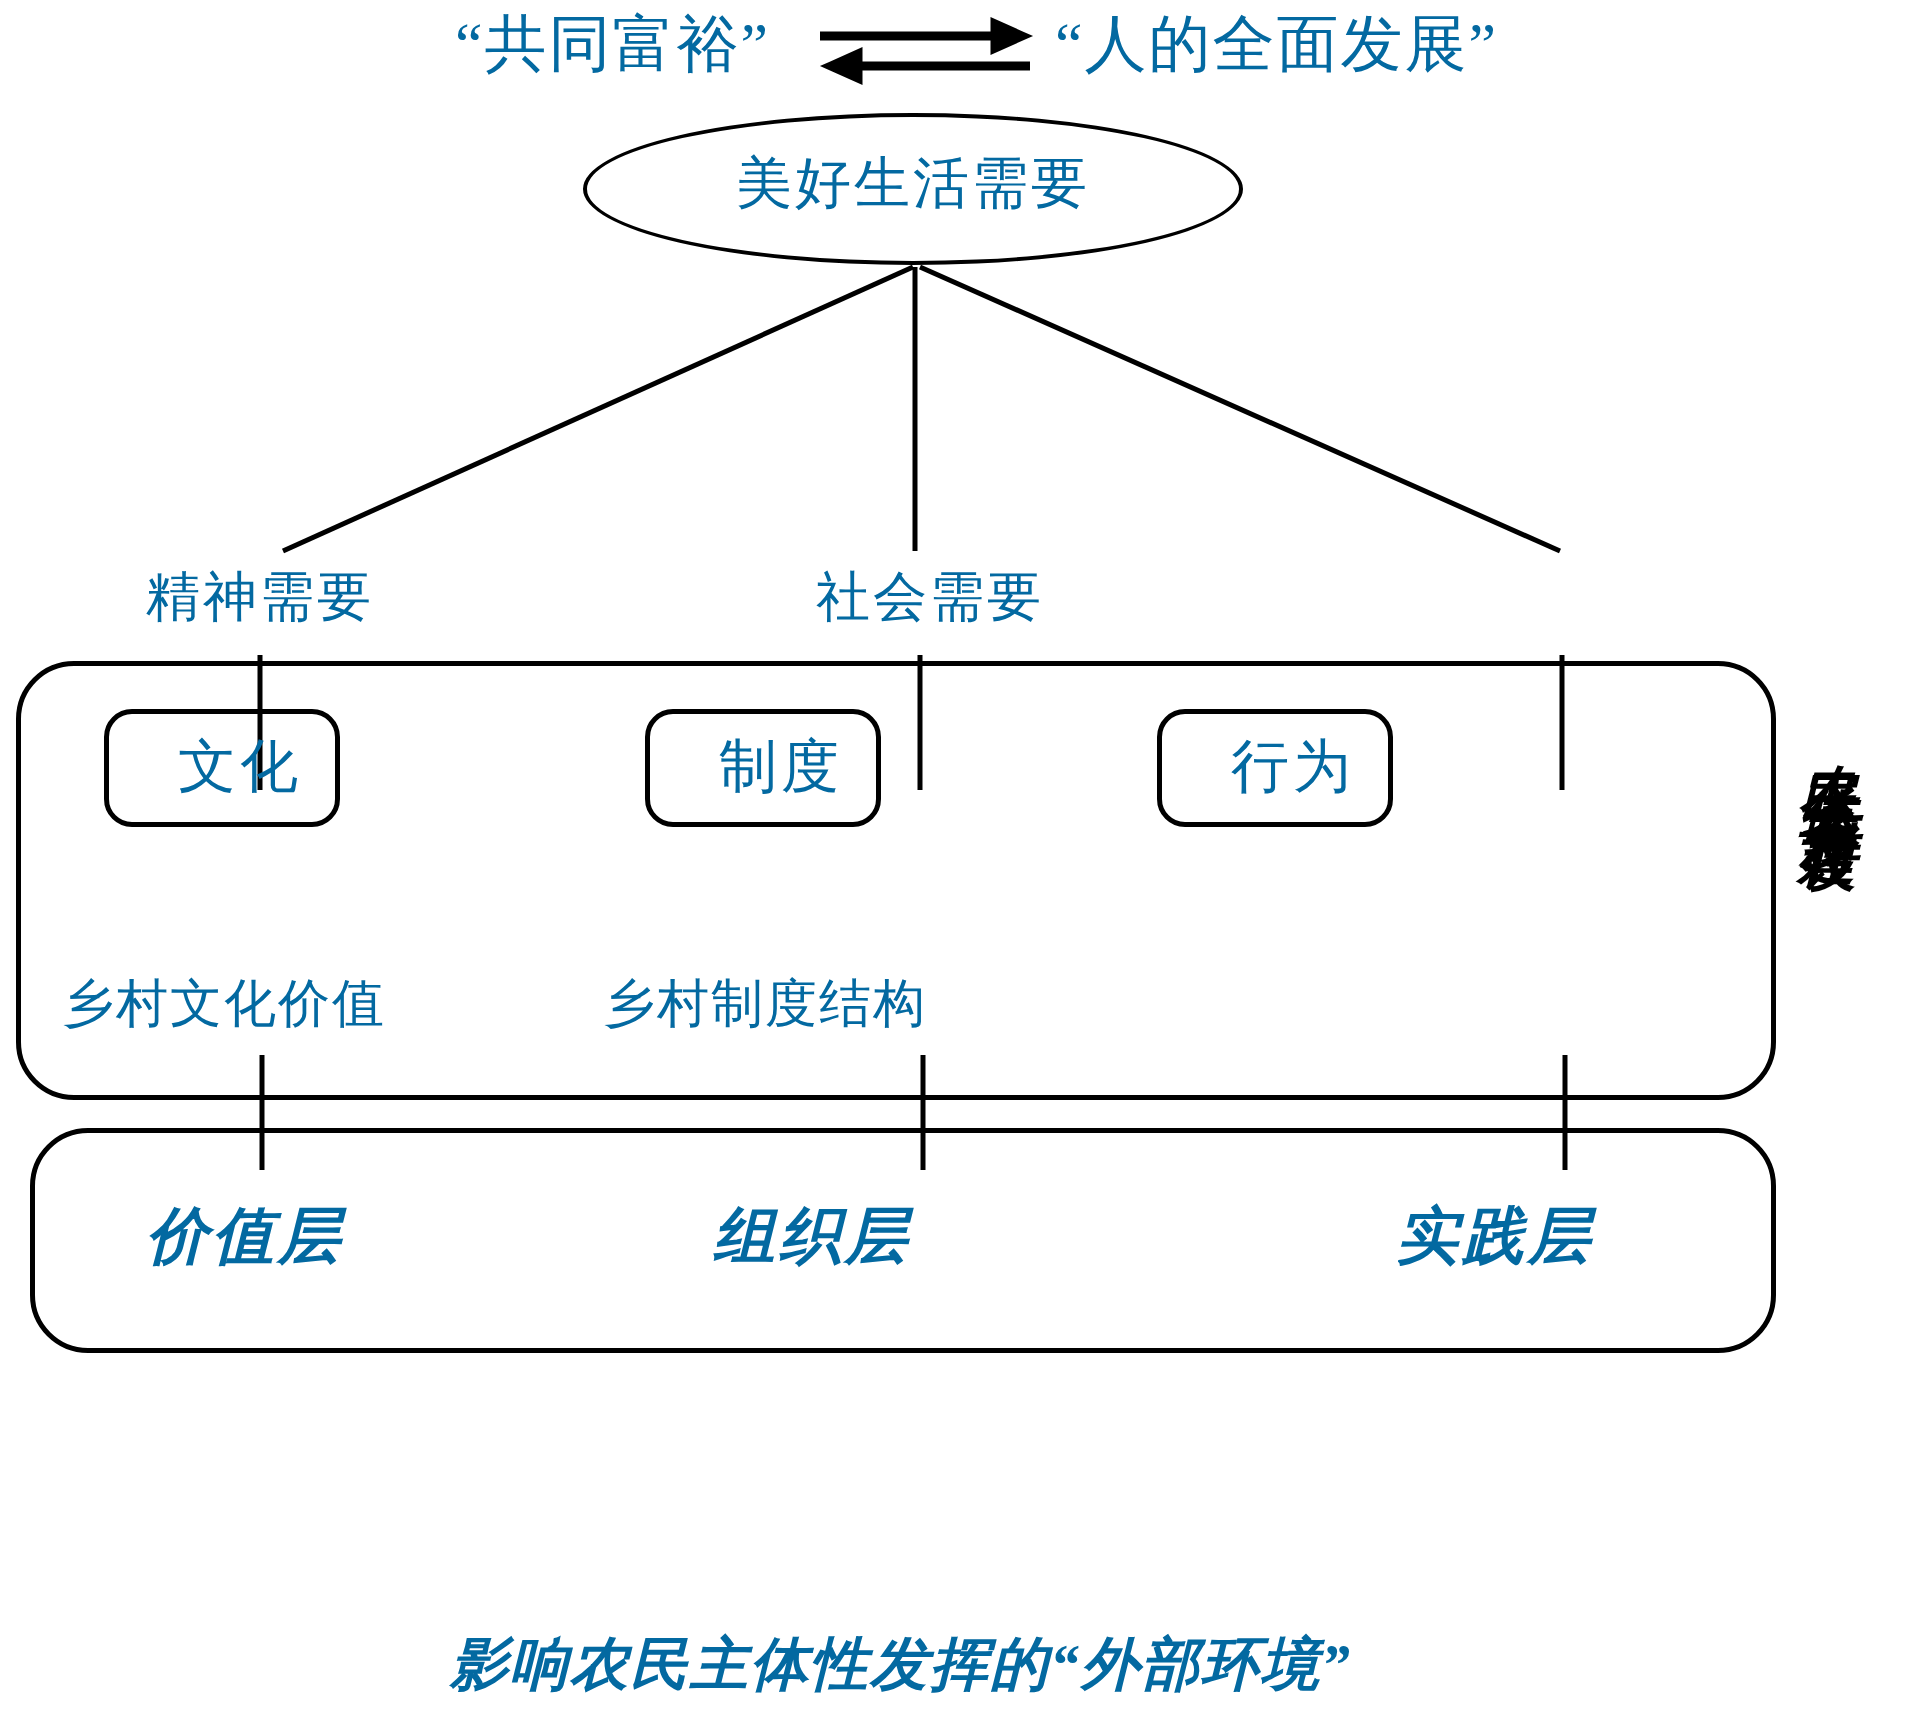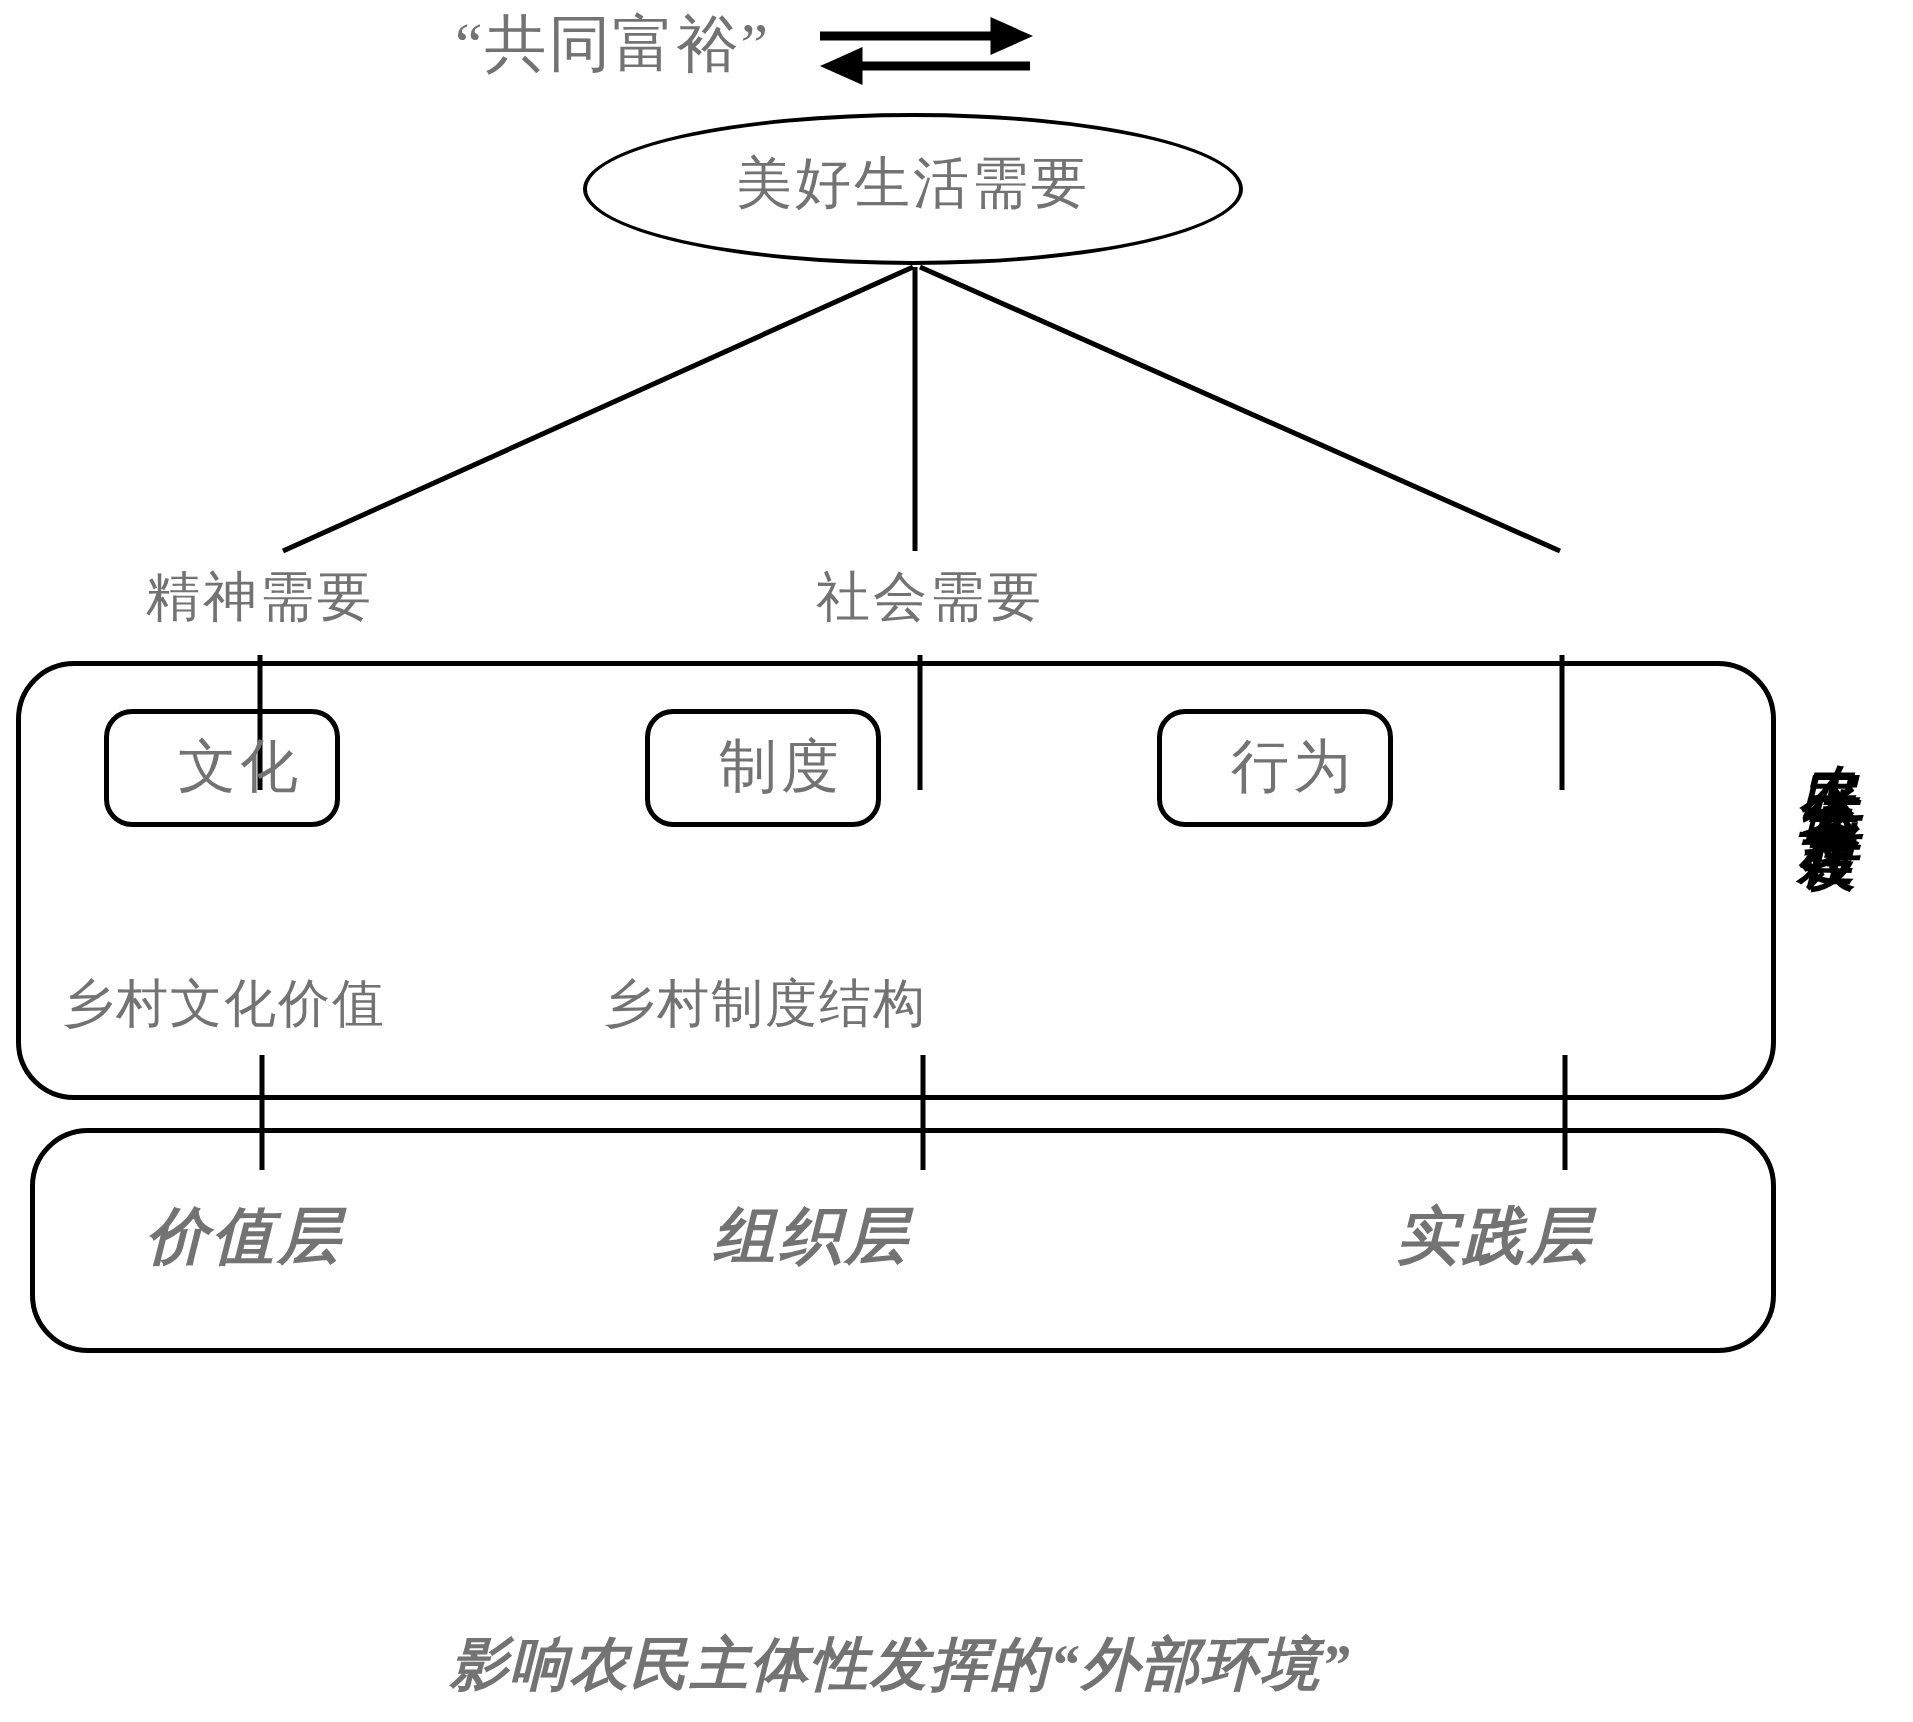--- a/index.html
+++ b/index.html
@@ -20,21 +20,21 @@
   #wires {
     position: absolute;
     left: 0;
     top: 0;
     width: 1913px;
     height: 1722px;
     pointer-events: none;
   }
   .txt {
     position: absolute;
-    color: #737373;
+    color: #0369a1;
     white-space: nowrap;
     line-height: 1;
   }
 
   
   .top-term {
     font-size: 62px;
     letter-spacing: 2px;
   }
   #top-left  { left: 455px;  top: 13px; }
@@ -197,20 +197,21 @@
     </g>
 
     <g stroke="#000000" stroke-width="5" fill="none">
       <line x1="262" y1="1055" x2="262" y2="1170"></line>
       <line x1="923" y1="1055" x2="923" y2="1170"></line>
       <line x1="1565" y1="1055" x2="1565" y2="1170"></line>
     </g>
   </svg>
 
   <div class="txt top-term" id="top-left">“共同富裕”</div>
+  <div class="txt top-term" id="top-right">“人的全面发展”</div>
 
   <div id="ellipse"></div>
   <div class="txt" id="ellipse-label">美好生活需要</div>
 
   <div class="txt need-label" id="need-0">精神需要</div>
   <div class="txt need-label" id="need-1">社会需要</div>
 
   <div class="panel" id="panel-structure"></div>
 
   <div class="pill" id="pill-0"></div>

